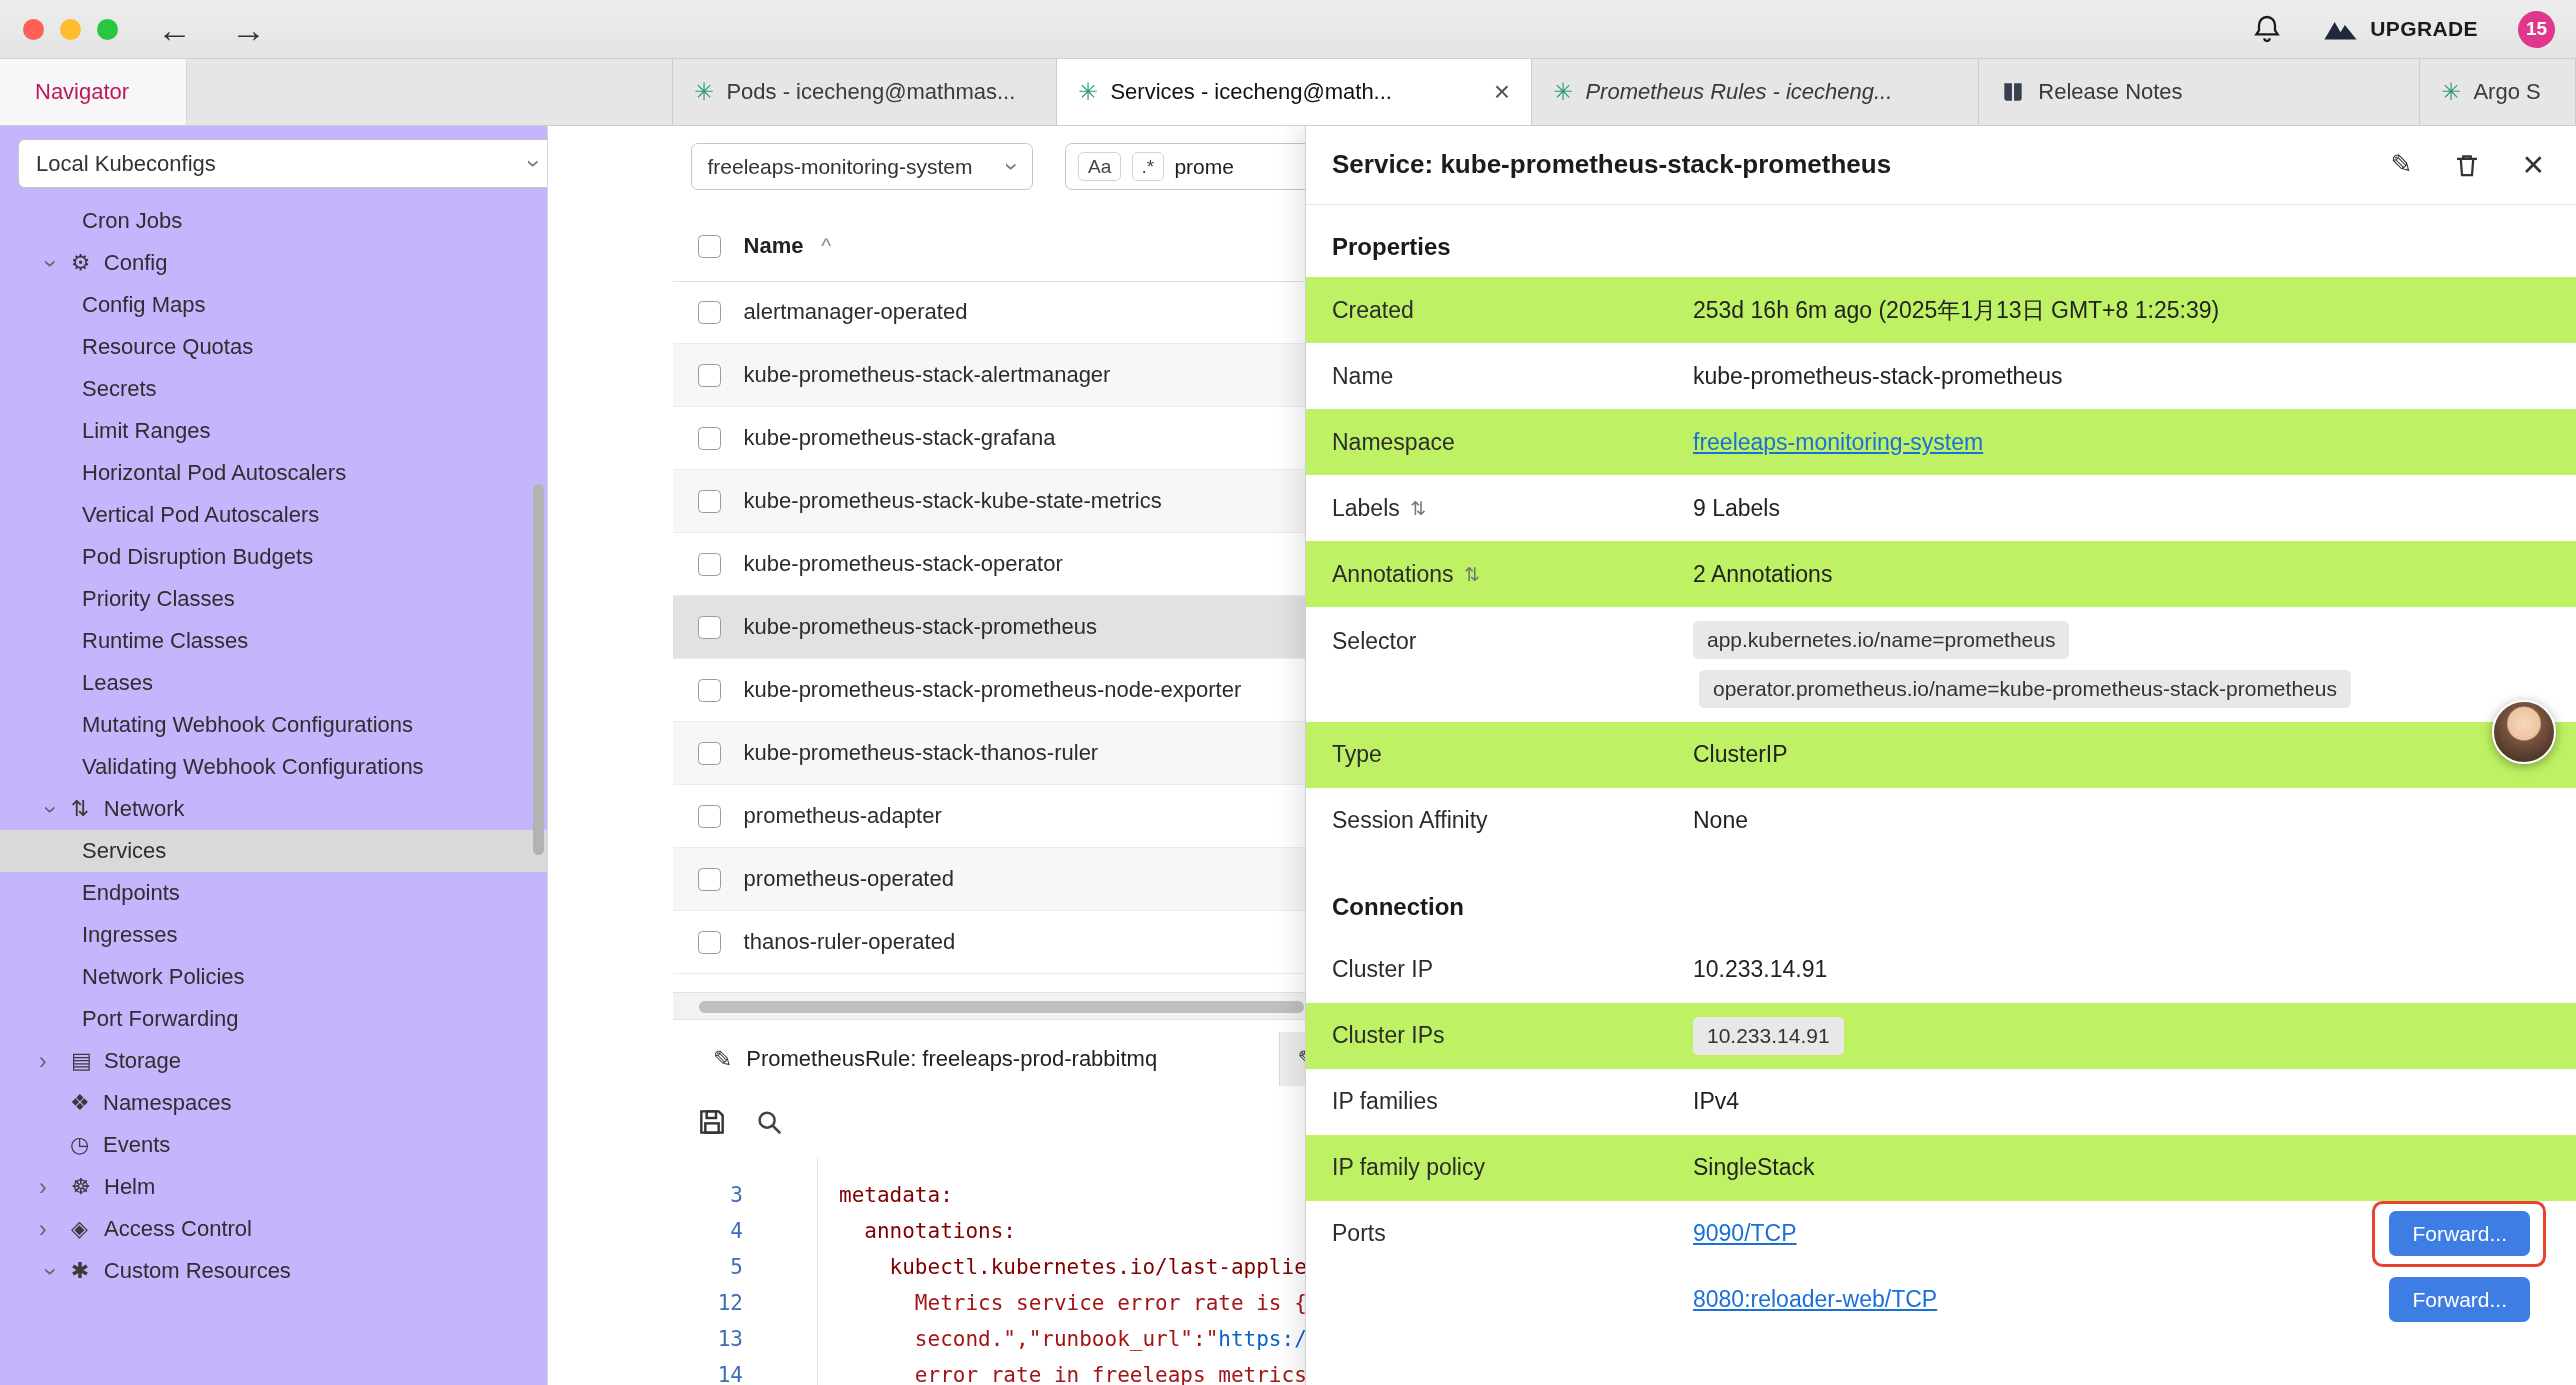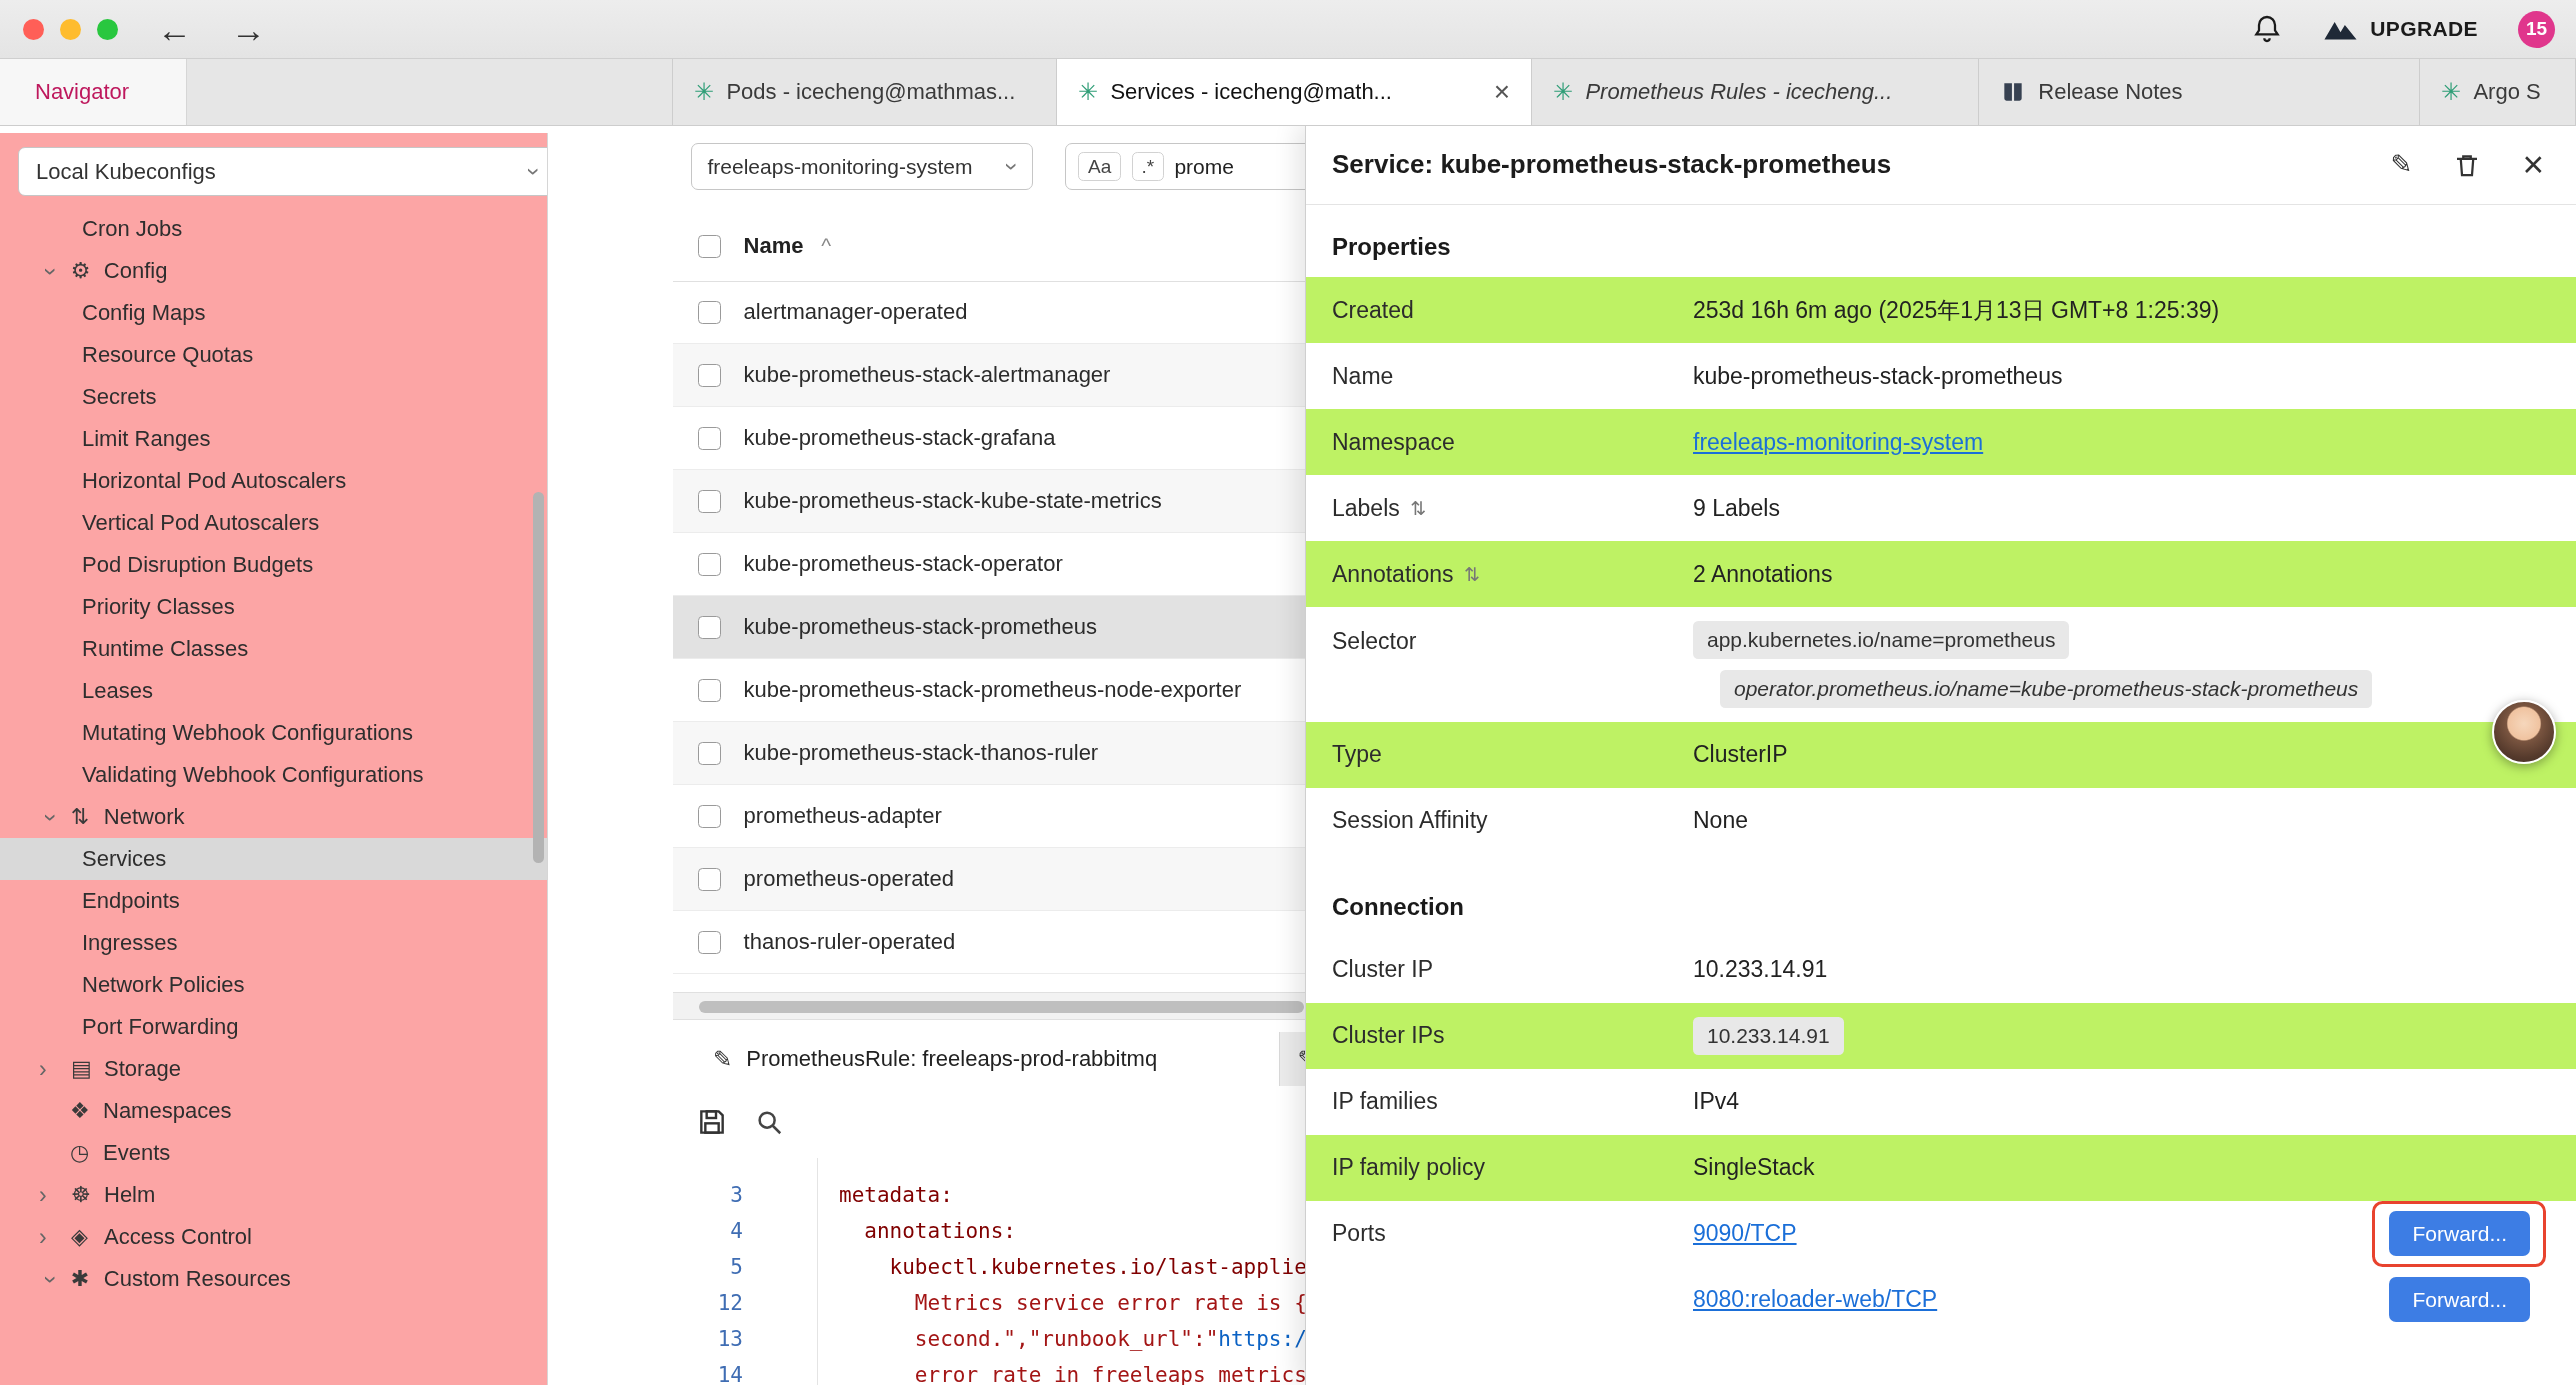--- a/index.html
+++ b/index.html
@@ -31,22 +31,22 @@
   .tabs{flex:1;display:flex;overflow:hidden;}
   .tab{display:flex;align-items:center;gap:12.3px;padding:0 21px;border-right:0.9px solid #cdcdcd;
     font-size:22px;color:#3a3a3a;background:#e6e6e6;box-sizing:border-box;overflow:hidden;white-space:nowrap;flex:none;}
   .tab.active{background:#fff;color:#111;}
   .t1{width:384px;} .t2{width:475px;} .t3{width:447px;} .t4{width:441px;} .t5{flex:1;}
   .tab-label{overflow:hidden;text-overflow:clip;white-space:nowrap;}
   .tab.italic .tab-label{font-style:italic;}
   .k8s-ico{color:var(--kubernetes-green);font-size:24px;flex:none;}
   .tab-close{margin-left:auto;font-size:28px;color:#555;line-height:1;}
   
-  .navigator{position:absolute;top:125px;left:0;width:548px;bottom:0;background:#fca5a5;
-    border-right:0.9px solid #d6d6d6;box-sizing:border-box;overflow:hidden;margin-top:8px;}
+  .navigator{position:absolute;top:125px;left:0;width:548px;bottom:0;background:#c4b5fd;
+    border-right:0.9px solid #d6d6d6;box-sizing:border-box;overflow:hidden;}
   .nav-search{height:75px;position:relative;}
   .kube-select{position:absolute;left:17.5px;top:14px;width:539px;height:49px;background:#fff;
     border:0.9px solid #c6c6c6;border-radius:7px;display:flex;align-items:center;
     padding:0 17.5px;font-size:22px;color:#333;box-sizing:border-box;}
   .sel-chev{margin-left:auto;display:inline-block;transform:rotate(90deg);font-size:23px;color:#777;}
   .nav-magnifier{position:absolute;left:594px;top:23px;}
   .tree-row{height:42px;display:flex;align-items:center;font-size:22px;color:#2e2e2e;padding-left:39px;}
   .tree-row.leaf{padding-left:82px;}
   .tree-row.icon-leaf{padding-left:70px;}
   .tree-row.selected{background:#d9d9d9;}
@@ -110,21 +110,21 @@
   .drow{display:flex;align-items:center;min-height:66px;padding-left:26px;font-size:23px;}
   .drow.shade{background:#bef264;}
   .dlabel{width:361px;flex:none;color:#2c2c2c;display:flex;align-items:center;gap:10.5px;}
   .dvalue{color:#222;}
   .updown{color:#777;font-size:19px;}
   .link{color:var(--link-blue);text-decoration:underline;cursor:pointer;}
   .chip{background:#e8e8e8;border-radius:5.3px;padding:7px 14px;font-size:21px;color:#333;display:inline-block;width:fit-content;}
   .selector-row{align-items:flex-start;padding-top:14px;padding-bottom:14px;}
   .selector-row .dlabel{padding-top:7px;}
   .chips{display:flex;flex-direction:column;gap:10.5px;}
-  .chips .chip:nth-child(2){margin-left:27px;font-style:italic;}
+  .chips .chip:nth-child(2){margin-left:6px;}
   .ports-row{align-items:flex-start;}
   .ports-row .dlabel{height:66px;align-items:center;}
   .ports-col{flex:1;display:flex;flex-direction:column;padding-right:46px;}
   .port-line{height:66px;display:flex;align-items:center;}
   .fwd-wrap{margin-left:auto;position:relative;}
   .fwd-btn{background:var(--accent-blue);color:#fff;font-size:21px;font-family:inherit;
     padding:10.5px 23px;border-radius:7px;border:none;}
   .hl-ring{position:absolute;top:-10.5px;left:-17.5px;right:-16px;bottom:-10.5px;
     border:3.5px solid var(--highlight-red);border-radius:10.5px;pointer-events:none;}
   

